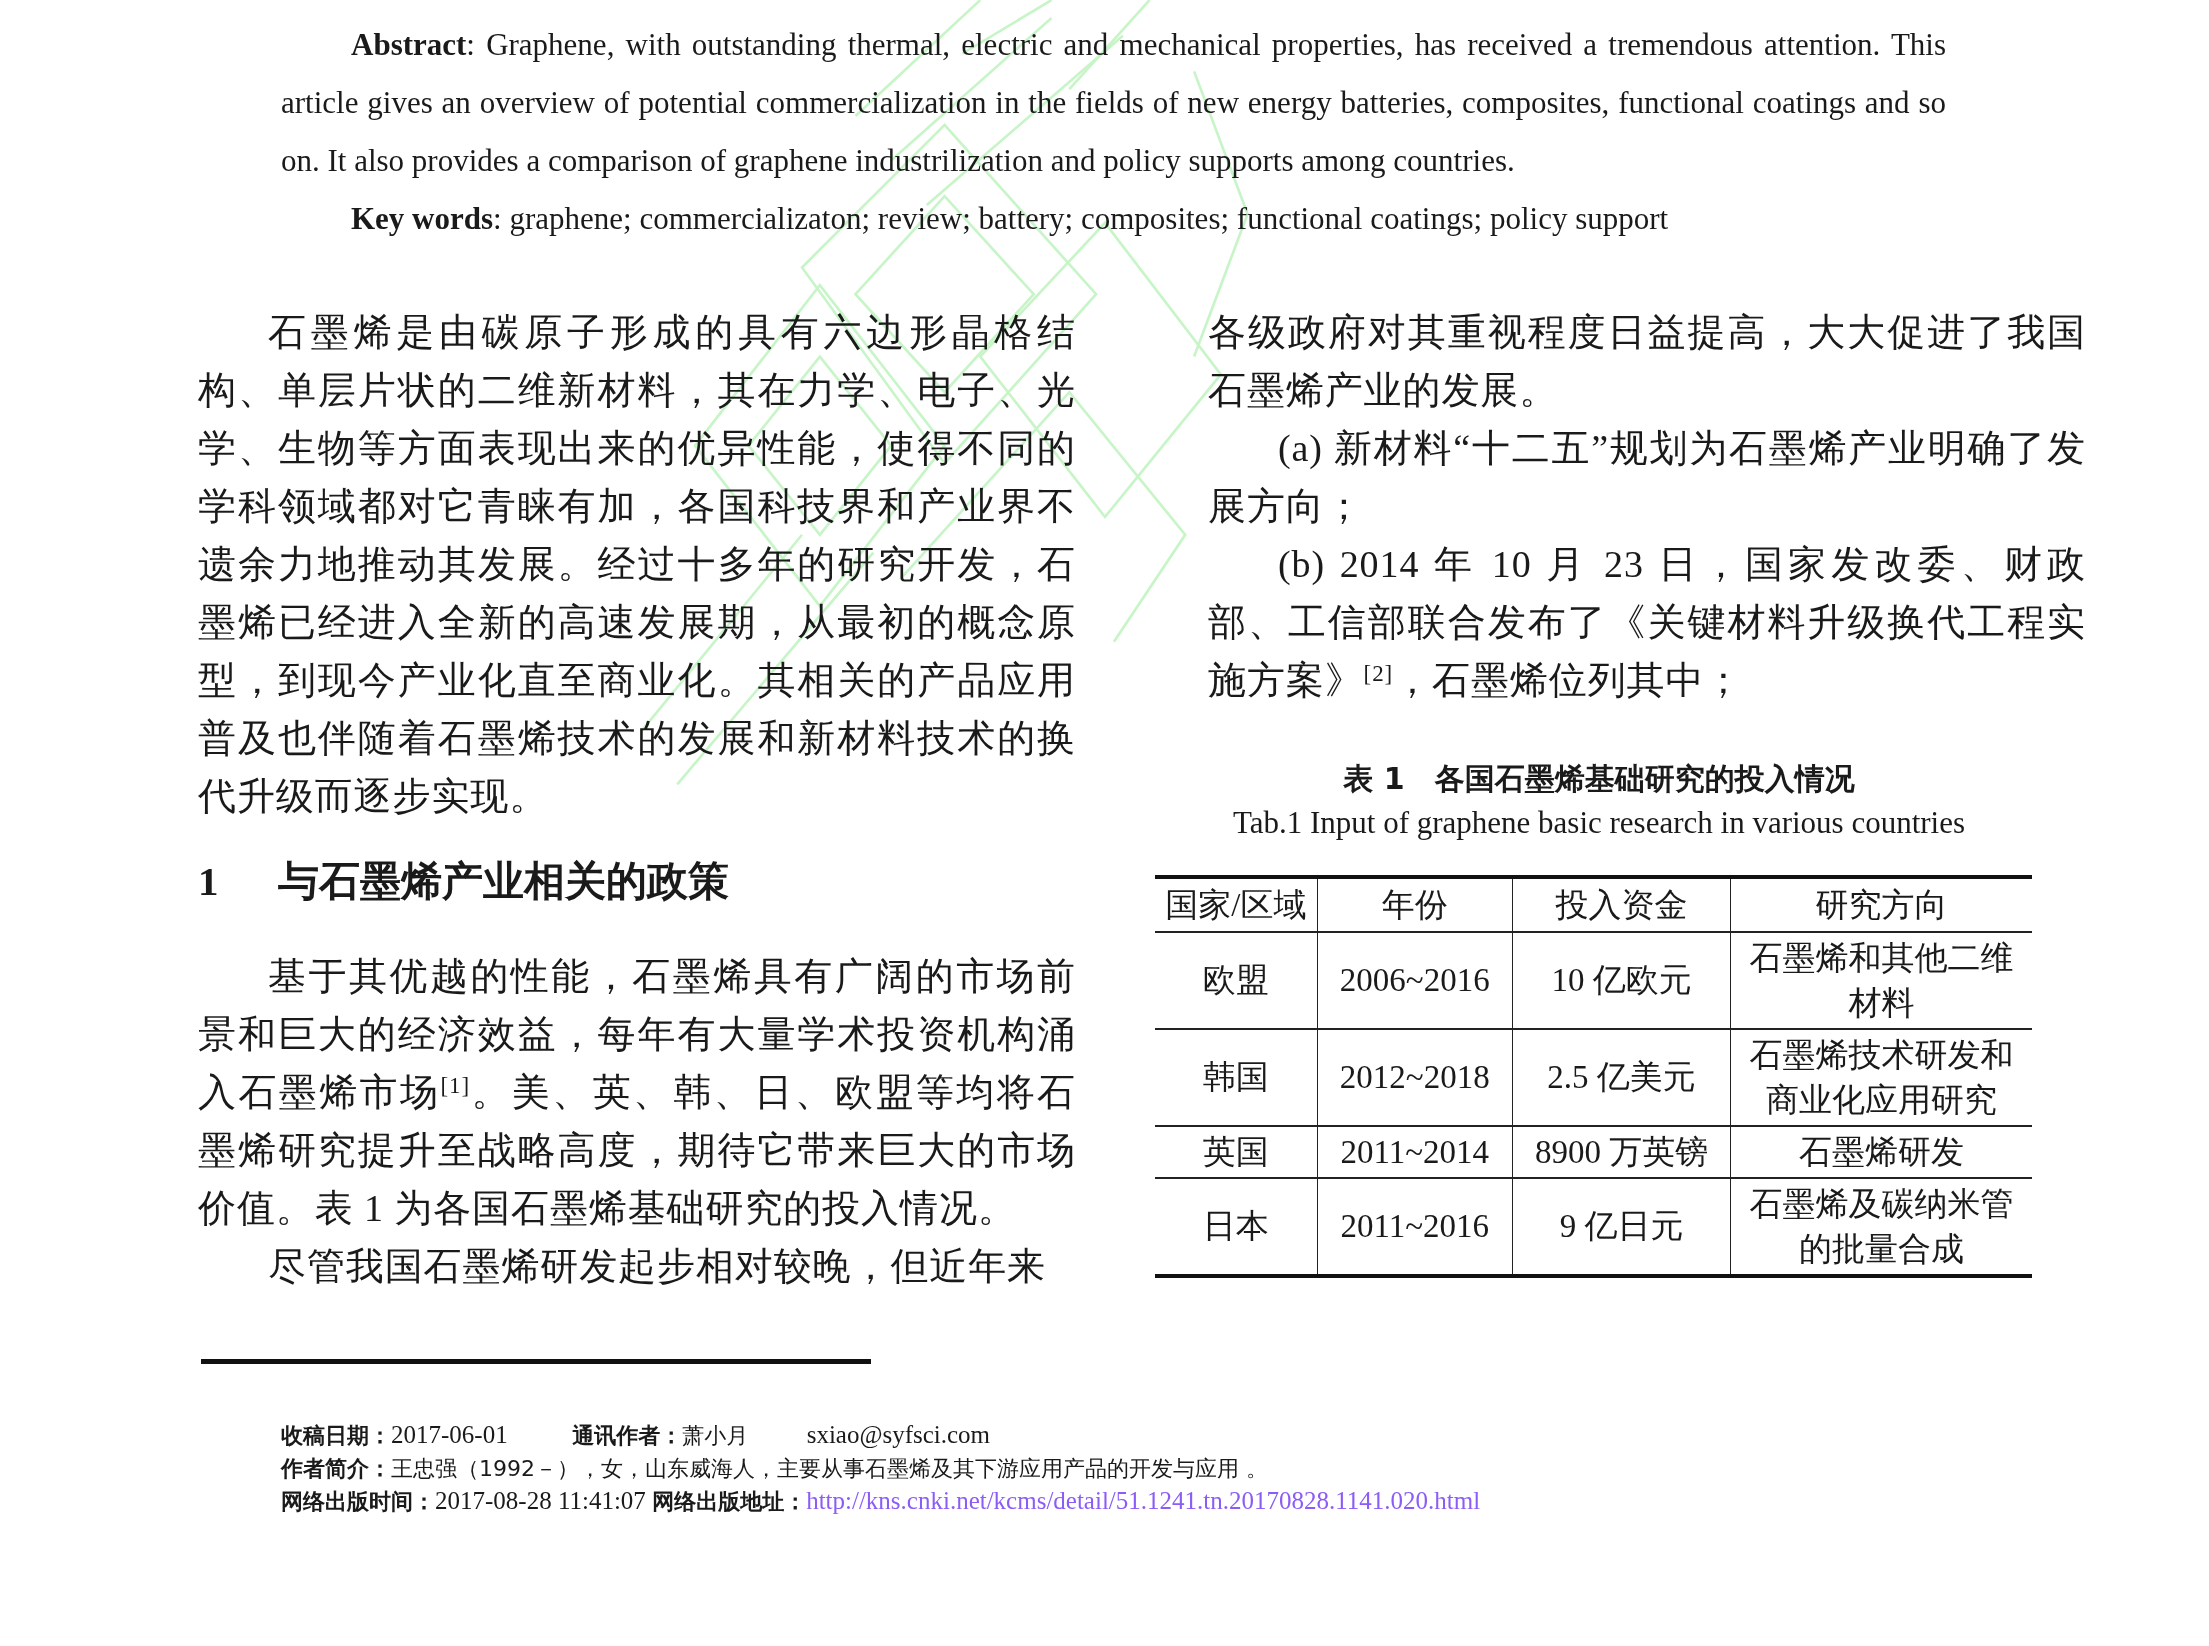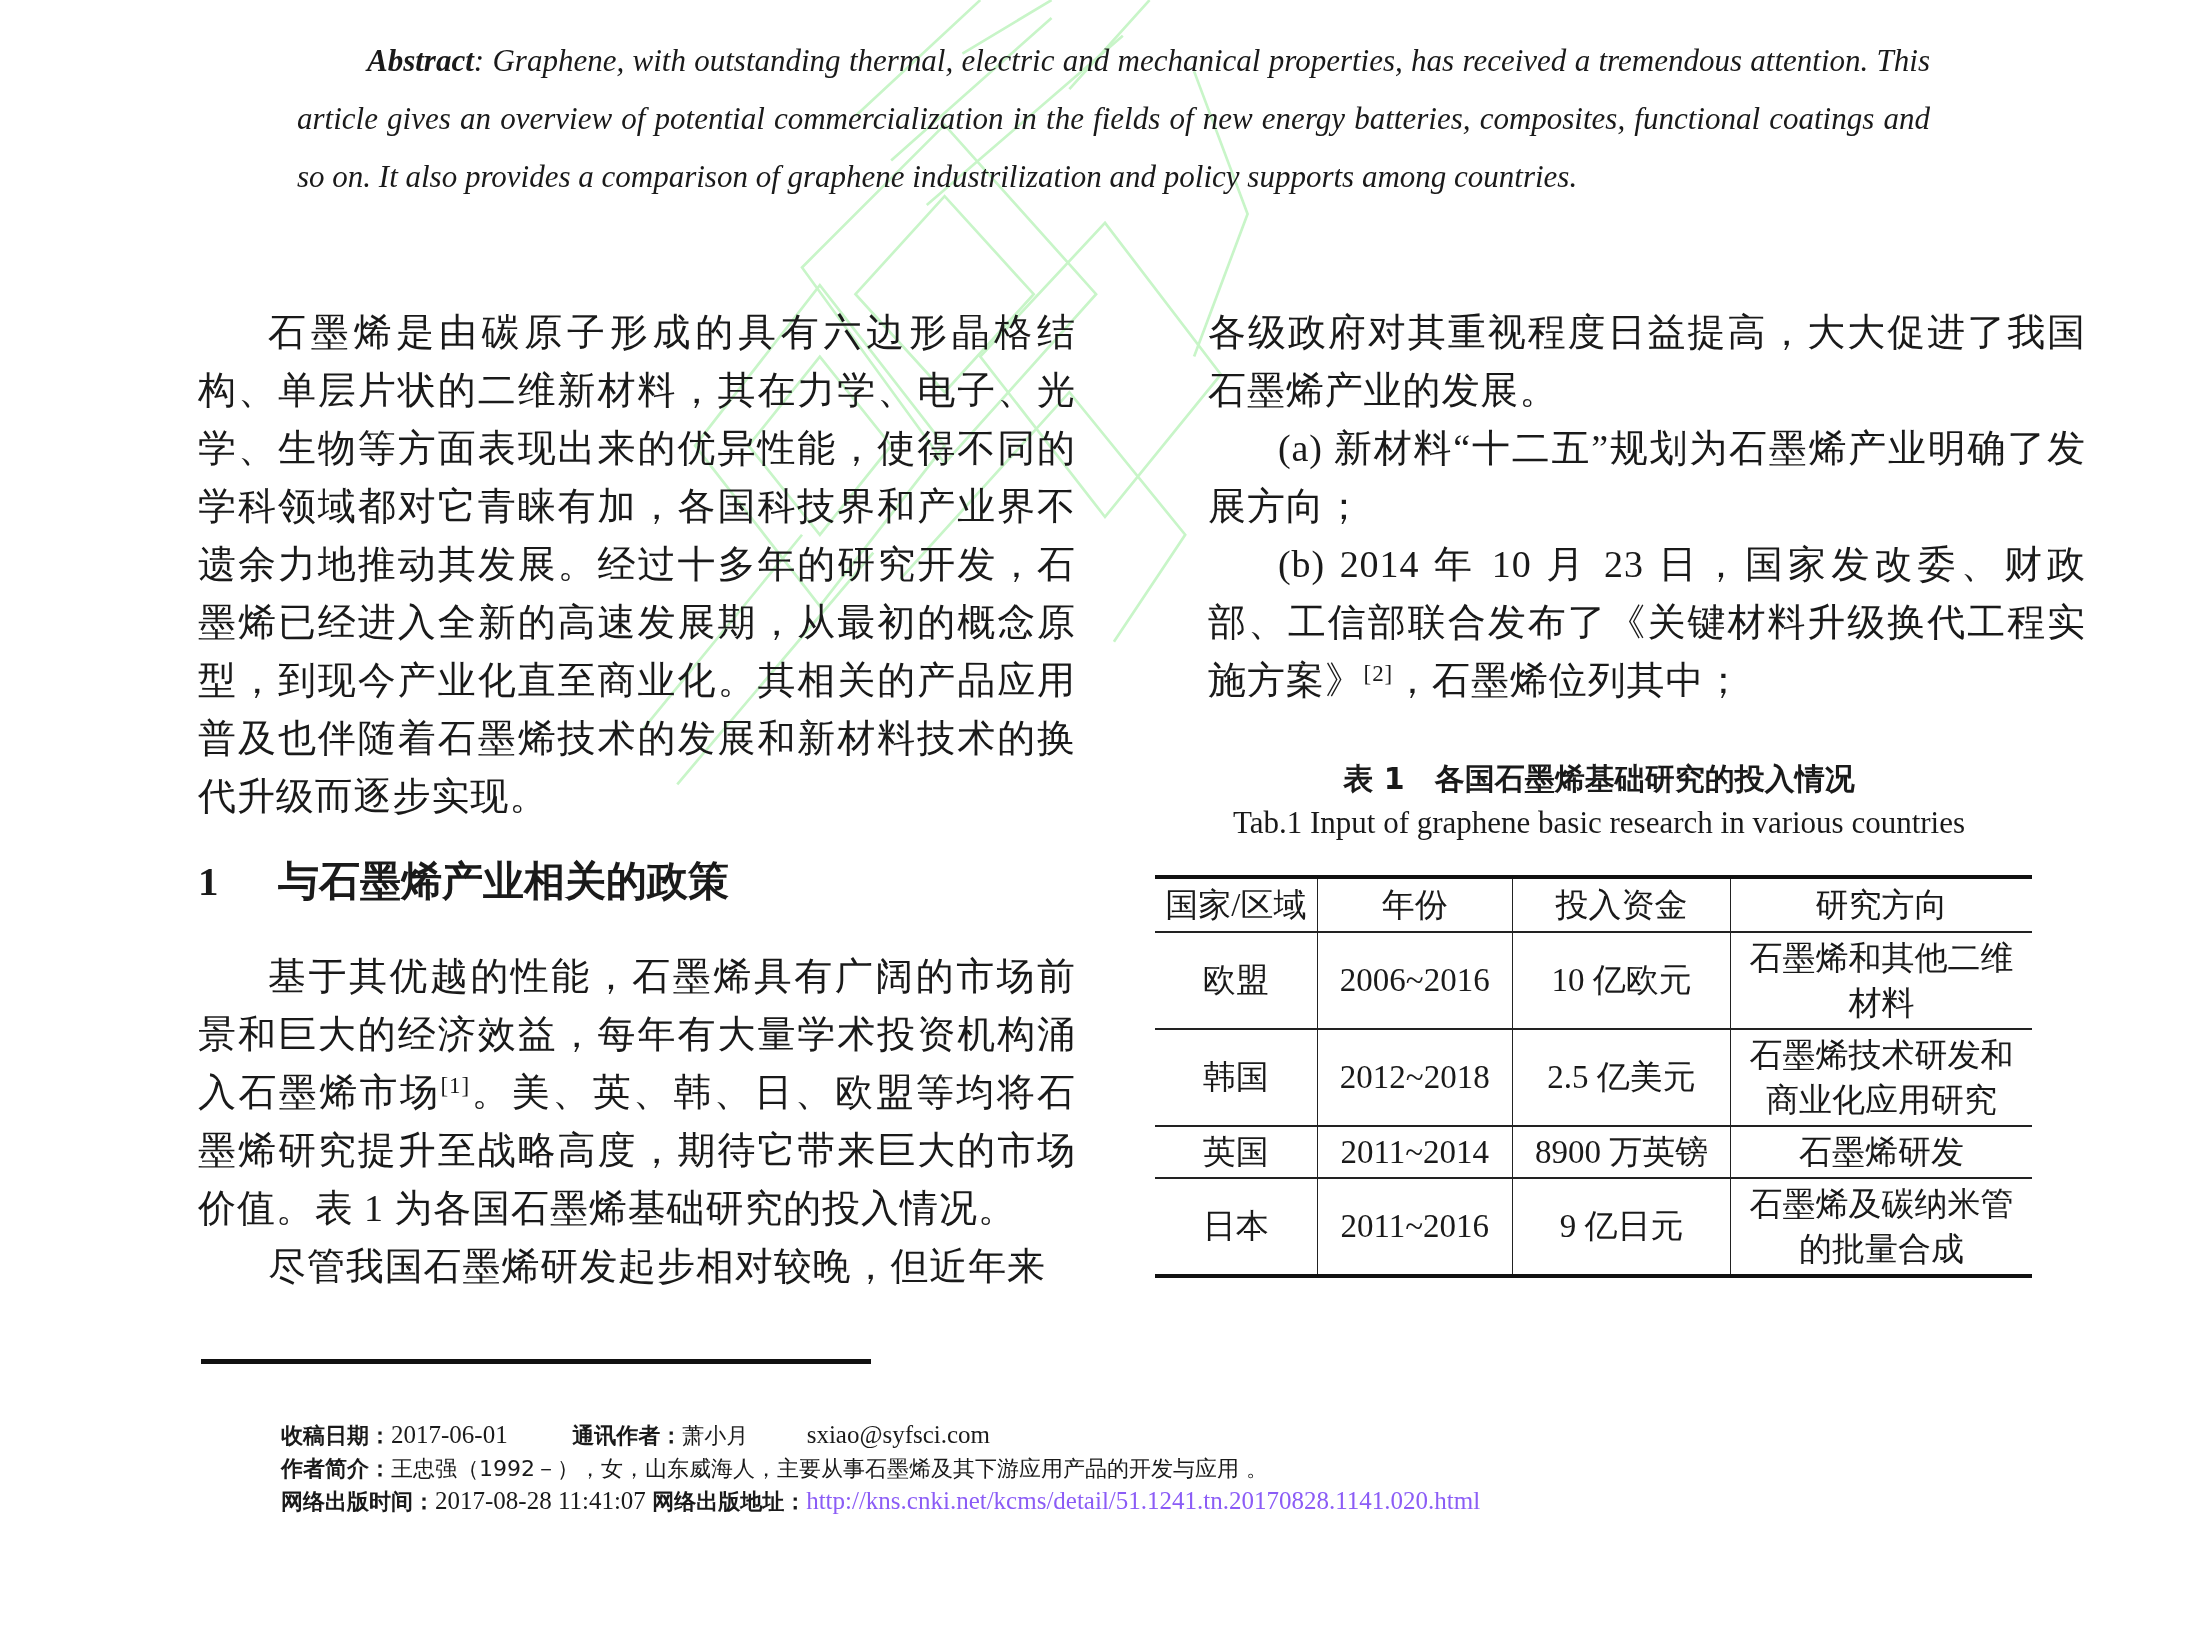--- a/index.html
+++ b/index.html
@@ -3,21 +3,21 @@
 <meta charset="utf-8">
 <style>
   html, body { margin: 0; padding: 0; }
   body {
     width: 2210px; height: 1647px; background: #ffffff; position: relative; overflow: hidden;
     font-family: "Liberation Serif", "DejaVu Serif", serif; color: #1a1a1a;
   }
   .watermark { position: absolute; left: 0; top: 0; width: 2210px; height: 1647px; pointer-events: none; }
   .abs { position: absolute; }
   .abstract-block { left: 281px; top: 16px; width: 1665px; font-size: 31px; line-height: 58px; text-align: justify; }
-  .abstract-block p { margin: 16px; font-style: italic; }
+  .abstract-block p { margin: 0; }
   .indent { text-indent: 70px; }
   .abstract-block b { font-weight: bold; }
   .col { font-size: 38px; line-height: 58px; text-align: justify; letter-spacing: 0.9px; }
   .col p { margin: 0; }
   .left-col { left: 198px; top: 303px; width: 878px; }
   .right-col { left: 1208px; top: 303px; width: 878px; }
   .section-heading { left: 198px; top: 854px; font-size: 41px; font-family: "DejaVu Sans", sans-serif; font-weight: bold; }
   .section-heading .num { font-family: "Liberation Serif", serif; display: inline-block; width: 80px; }
   .left-col2 { left: 198px; top: 947px; width: 878px; }
   sup { font-size: 23px; vertical-align: 12.5px; line-height: 0; }
@@ -52,20 +52,21 @@
     <path d="M1100 400 L1240 250 L1370 420 L1240 580 Z"></path>
     <path d="M1010 650 L1200 440 L1330 600 L1250 720"></path>
     <path d="M1080 60 L1180 0 M1200 100 L1290 0"></path>
     <path d="M720 820 L900 600 M760 880 L980 620"></path>
     <path d="M1340 80 L1400 240 L1340 400"></path>
   </g>
 </svg>
 
 <div class="abs abstract-block">
   <p class="indent"><b>Abstract</b><span>: Graphene, with outstanding thermal, electric and mechanical properties, has received a tremendous attention. This article gives an overview of potential commercialization in the fields of new energy batteries, composites, functional coatings and so on. It also provides a comparison of graphene industrilization and policy supports among countries.</span></p>
+  <p class="indent"><b>Key words</b><span>: graphene; commercializaton; review; battery; composites; functional coatings; policy support</span></p>
 </div>
 
 <div class="abs col left-col">
   <p class="indent">石墨烯是由碳原子形成的具有六边形晶格结构、单层片状的二维新材料，其在力学、电子、光学、生物等方面表现出来的优异性能，使得不同的学科领域都对它青睐有加，各国科技界和产业界不遗余力地推动其发展。经过十多年的研究开发，石墨烯已经进入全新的高速发展期，从最初的概念原型，到现今产业化直至商业化。其相关的产品应用普及也伴随着石墨烯技术的发展和新材料技术的换代升级而逐步实现。</p>
 </div>
 
 <div class="abs section-heading">
   <span class="num">1</span><span>与石墨烯产业相关的政策</span>
 </div>
 

